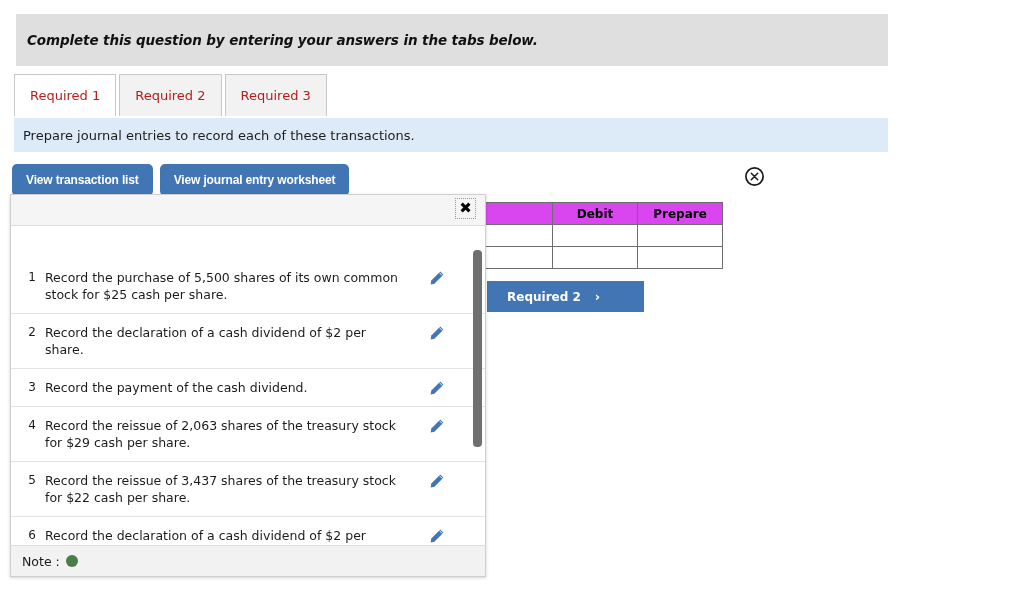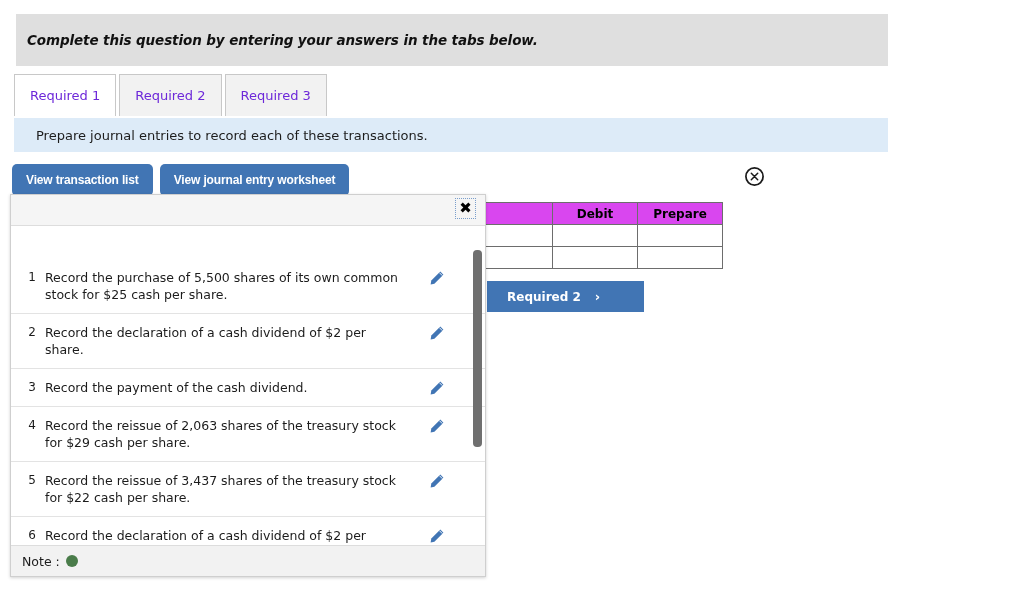--- a/index.html
+++ b/index.html
@@ -48,21 +48,21 @@
     align-items: flex-end;
   }
   .tab {
     box-sizing: border-box;
     height: 42px;
     padding: 1px 15px;
     display: flex;
     align-items: center;
     justify-content: center;
     font-size: 13px;
-    color: #6d28d9;
+    color: #b91c1c;
     border: 1px solid #c8c8c8;
     border-bottom: none;
     background: #f2f2f2;
     margin-right: 3px;
     white-space: nowrap;
   }
   .tab.active {
     background: #ffffff;
     border-color: #c8c8c8;
     position: relative;
@@ -77,21 +77,21 @@
     width: 874px;
     height: 34px;
     background: #ddebf8;
     display: flex;
     align-items: center;
     box-sizing: border-box;
   }
   .req-strip .txt {
     font-size: 13px;
     color: #1d1d1d;
-    padding-left: 22px;
+    padding-left: 9px;
   }
 
   
   .view-buttons {
     position: absolute;
     left: 12px;
     top: 164px;
     display: flex;
     align-items: flex-start;
   }

